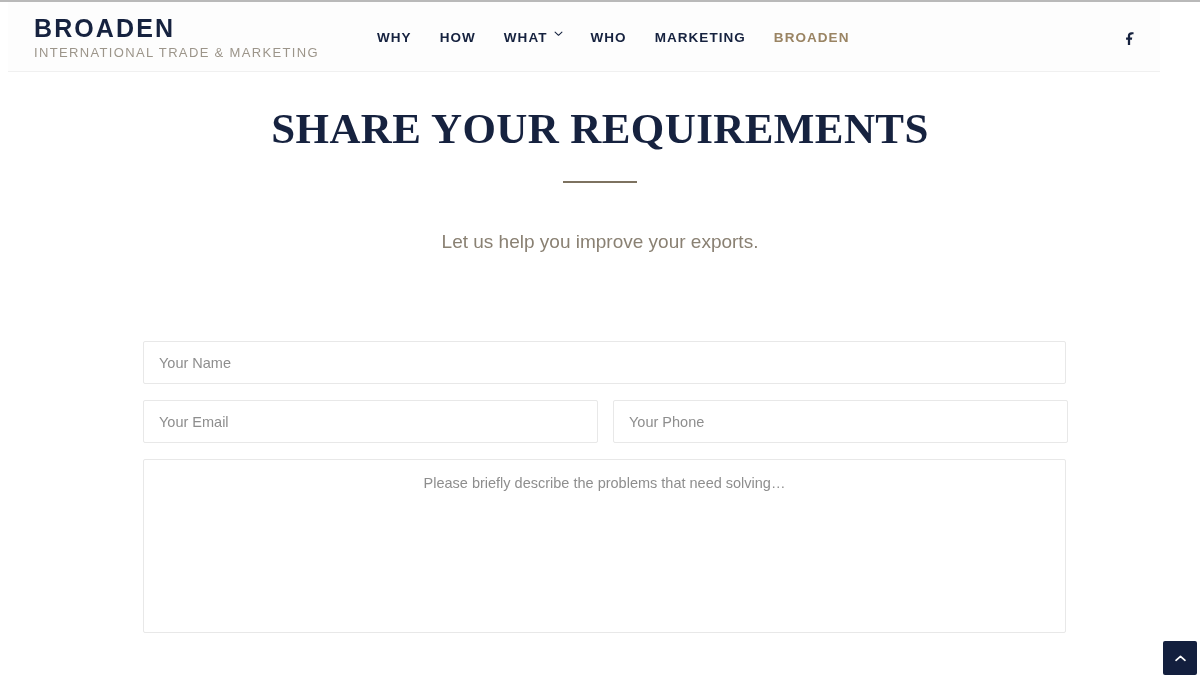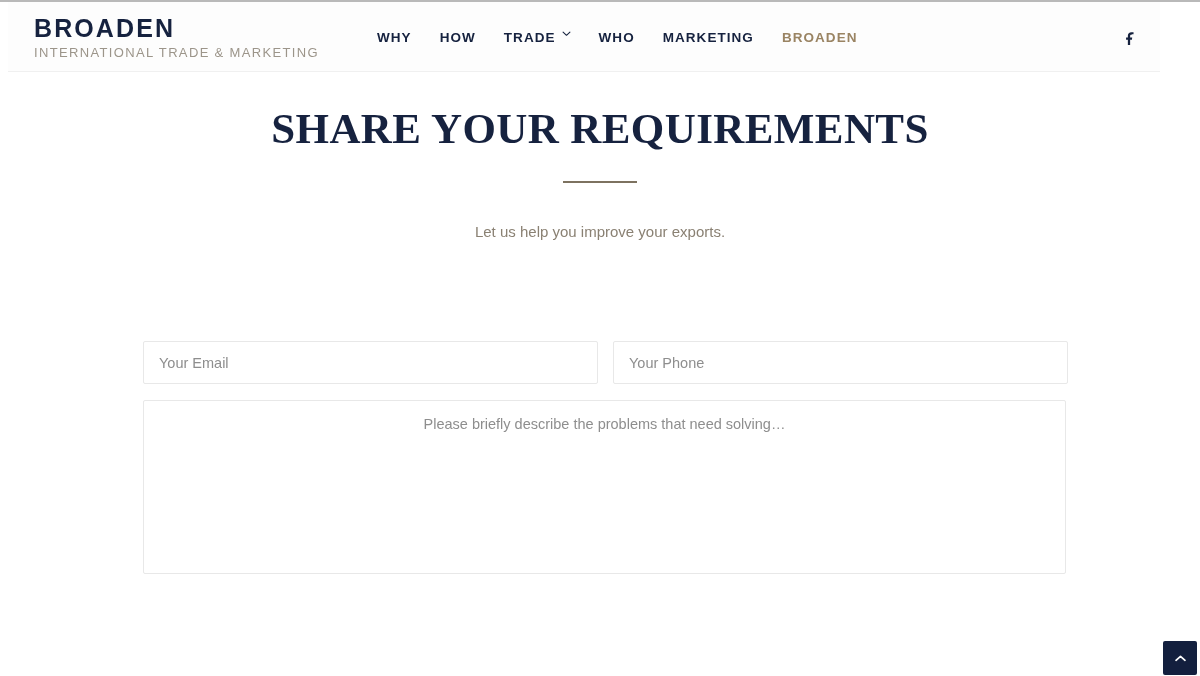--- a/index.html
+++ b/index.html
@@ -136,24 +136,24 @@
   }
 
   .divider {
     width: 74px;
     height: 2px;
     background: #7d7260;
     margin: 28px auto 0;
   }
 
   .subtitle {
-    margin: 4px;
+    margin: 12px;
     padding-top: 34px;
     text-align: center;
-    font-size: 15px;
+    font-size: 19px;
     font-weight: 400;
     color: #8a8173;
     line-height: 1.4;
   }
 
   
   .contact-form {
     position: absolute;
     left: 143px;
     top: 269px;
@@ -230,21 +230,21 @@
 
     <a class="nav-item" href="#">
       <span>WHY</span>
     </a>
 
     <a class="nav-item" href="#">
       <span>HOW</span>
     </a>
 
     <a class="nav-item" href="#">
-      <span>TRADE</span>
+      <span>WHAT</span>
       <span class="chevron-down">
         <svg width="9" height="9" viewBox="0 0 10 10" aria-hidden="true">
           <path d="M1.2 3.4 L5 7 L8.8 3.4" fill="none" stroke="#16223f" stroke-width="1.2" stroke-linecap="round" stroke-linejoin="round"></path>
         </svg>
       </span>
     </a>
 
     <a class="nav-item" href="#">
       <span>WHO</span>
     </a>
@@ -272,20 +272,23 @@
 <main class="page">
 
   <h1 class="page-title">SHARE YOUR REQUIREMENTS</h1>
 
   <div class="divider"></div>
 
   <p class="subtitle">Let us help you improve your exports.</p>
 
   <form class="contact-form">
 
+    <div class="form-row">
+      <input class="field" type="text" placeholder="Your Name" value="" style="">
+    </div>
 
     <div class="form-row">
       <input class="field field-half" type="email" placeholder="Your Email" style="">
       <input class="field field-half" type="tel" placeholder="Your Phone" style="">
     </div>
 
     <div class="form-row">
       <textarea class="field-area" placeholder="Please briefly describe the problems that need solving…" style=""></textarea>
     </div>
 

